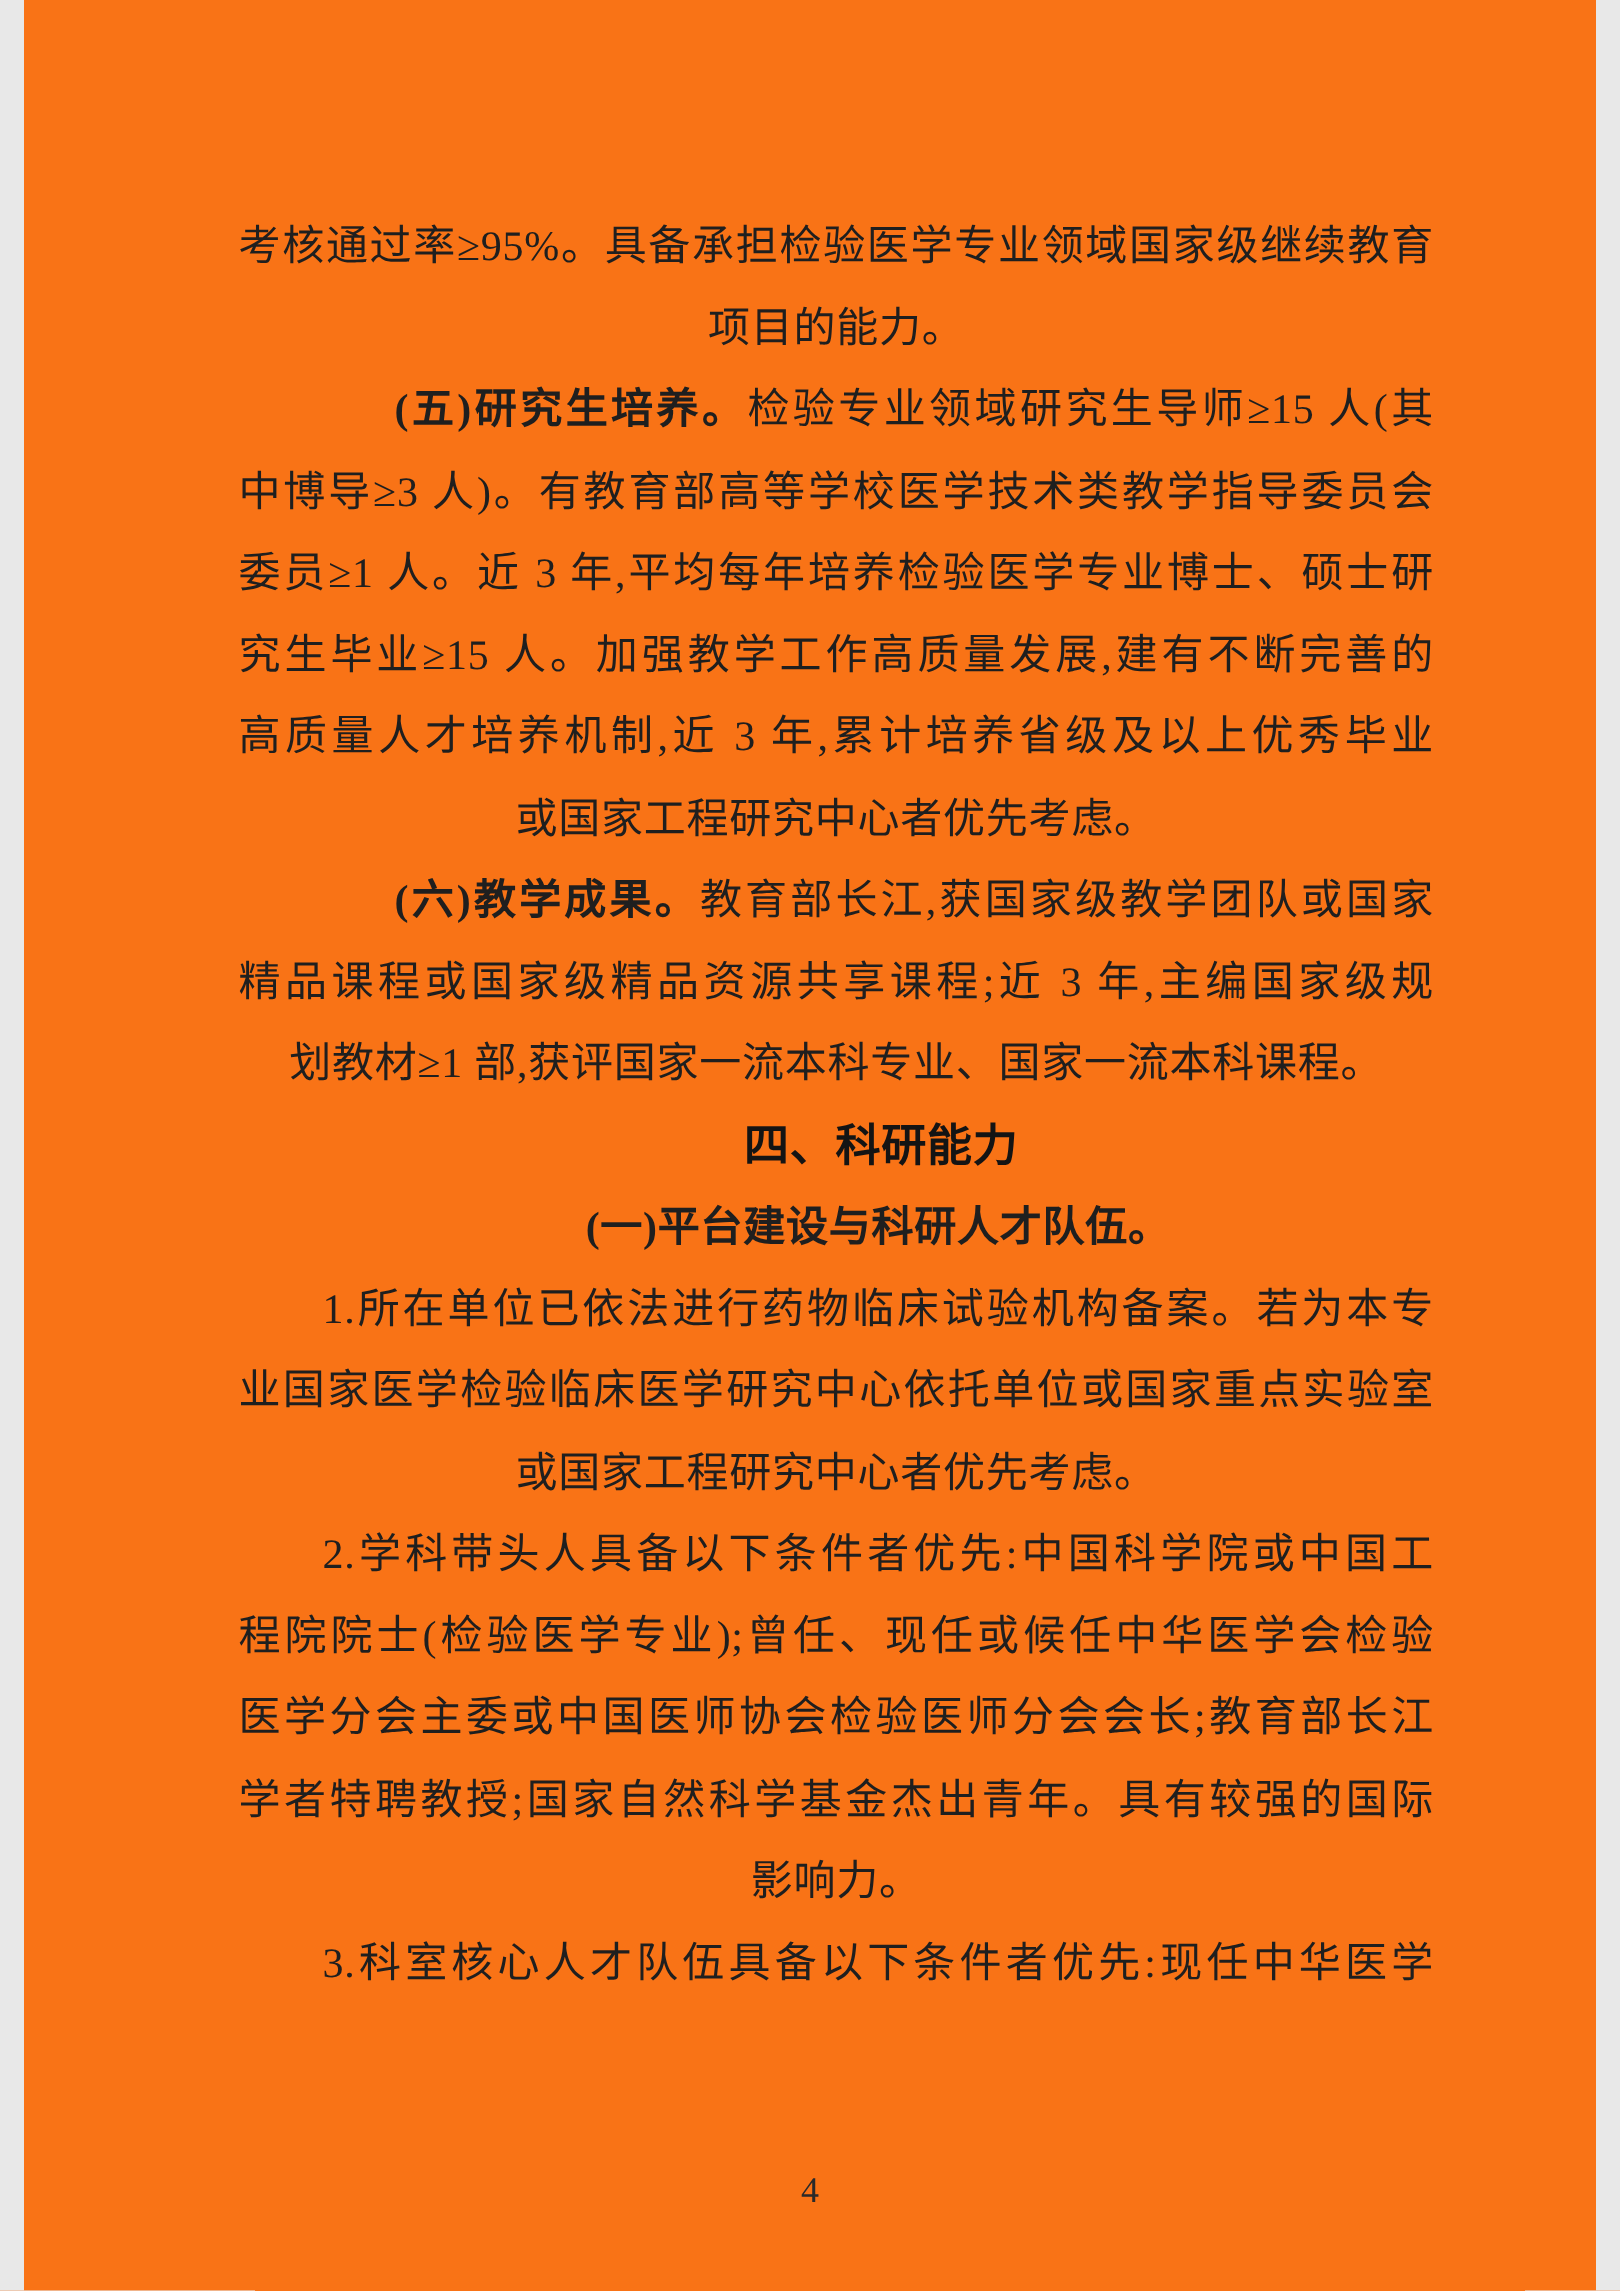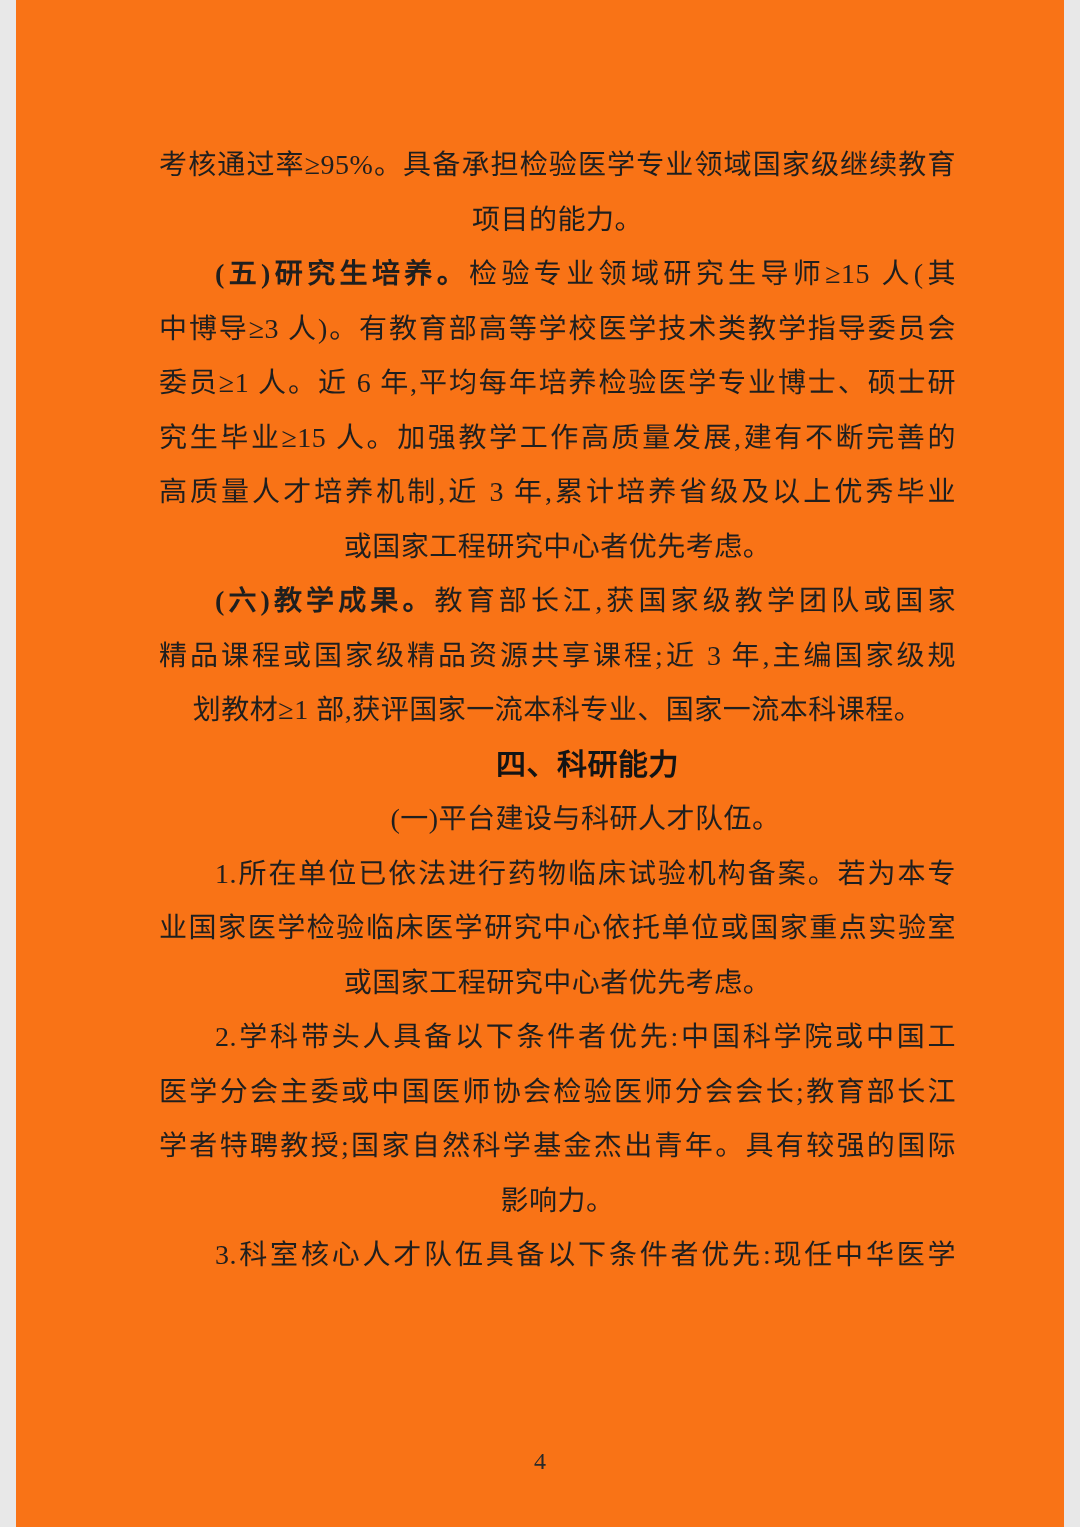--- a/index.html
+++ b/index.html
@@ -41,24 +41,25 @@
   .l-indent {
     text-indent: 2em;
   }
   .l-heading {
     font-family: "Liberation Sans", sans-serif;
     font-weight: 700;
     font-size: 30px;
     color: #141414;
   }
   .l-kai {
-    font-weight: 400;
+    font-weight: 700;
   }
   .lead {
     font-weight: 600;
+    margin-left: 48px;
   }
   .page-number {
     position: absolute;
     left: 0;
     right: 0;
     top: 1448px;
     text-align: center;
     font-size: 24px;
     color: #2a2a2a;
     font-family: "Liberation Serif", serif;
@@ -66,32 +67,33 @@
 </style>
 </head>
 <body>
 
 <div class="page">
   <div class="doc-body">
     <div class="line l-justify">考核通过率≥95%。具备承担检验医学专业领域国家级继续教育</div>
     <div class="line l-left">项目的能力。</div>
     <div class="line l-justify l-indent"><span class="lead">(五)研究生培养。</span><span>检验专业领域研究生导师≥15 人(其</span></div>
     <div class="line l-justify">中博导≥3 人)。有教育部高等学校医学技术类教学指导委员会</div>
-    <div class="line l-justify">委员≥1 人。近 6 年,平均每年培养检验医学专业博士、硕士研</div>
+    <div class="line l-justify">委员≥1 人。近 3 年,平均每年培养检验医学专业博士、硕士研</div>
     <div class="line l-justify">究生毕业≥15 人。加强教学工作高质量发展,建有不断完善的</div>
     <div class="line l-justify">高质量人才培养机制,近 3 年,累计培养省级及以上优秀毕业</div>
     <div class="line l-left">或国家工程研究中心者优先考虑。</div>
     <div class="line l-justify l-indent"><span class="lead">(六)教学成果。</span><span>教育部长江,获国家级教学团队或国家</span></div>
     <div class="line l-justify">精品课程或国家级精品资源共享课程;近 3 年,主编国家级规</div>
     <div class="line l-left">划教材≥1 部,获评国家一流本科专业、国家一流本科课程。</div>
     <div class="line l-left l-indent l-heading">四、科研能力</div>
     <div class="line l-left l-indent l-kai">(一)平台建设与科研人才队伍。</div>
     <div class="line l-justify l-indent">1.所在单位已依法进行药物临床试验机构备案。若为本专</div>
     <div class="line l-justify">业国家医学检验临床医学研究中心依托单位或国家重点实验室</div>
     <div class="line l-left">或国家工程研究中心者优先考虑。</div>
     <div class="line l-justify l-indent">2.学科带头人具备以下条件者优先:中国科学院或中国工</div>
+    <div class="line l-justify">程院院士(检验医学专业);曾任、现任或候任中华医学会检验</div>
     <div class="line l-justify">医学分会主委或中国医师协会检验医师分会会长;教育部长江</div>
     <div class="line l-justify">学者特聘教授;国家自然科学基金杰出青年。具有较强的国际</div>
     <div class="line l-left">影响力。</div>
     <div class="line l-justify l-indent">3.科室核心人才队伍具备以下条件者优先:现任中华医学</div>
   </div>
   <div class="page-number">4</div>
 </div>
 
 </body></html>

